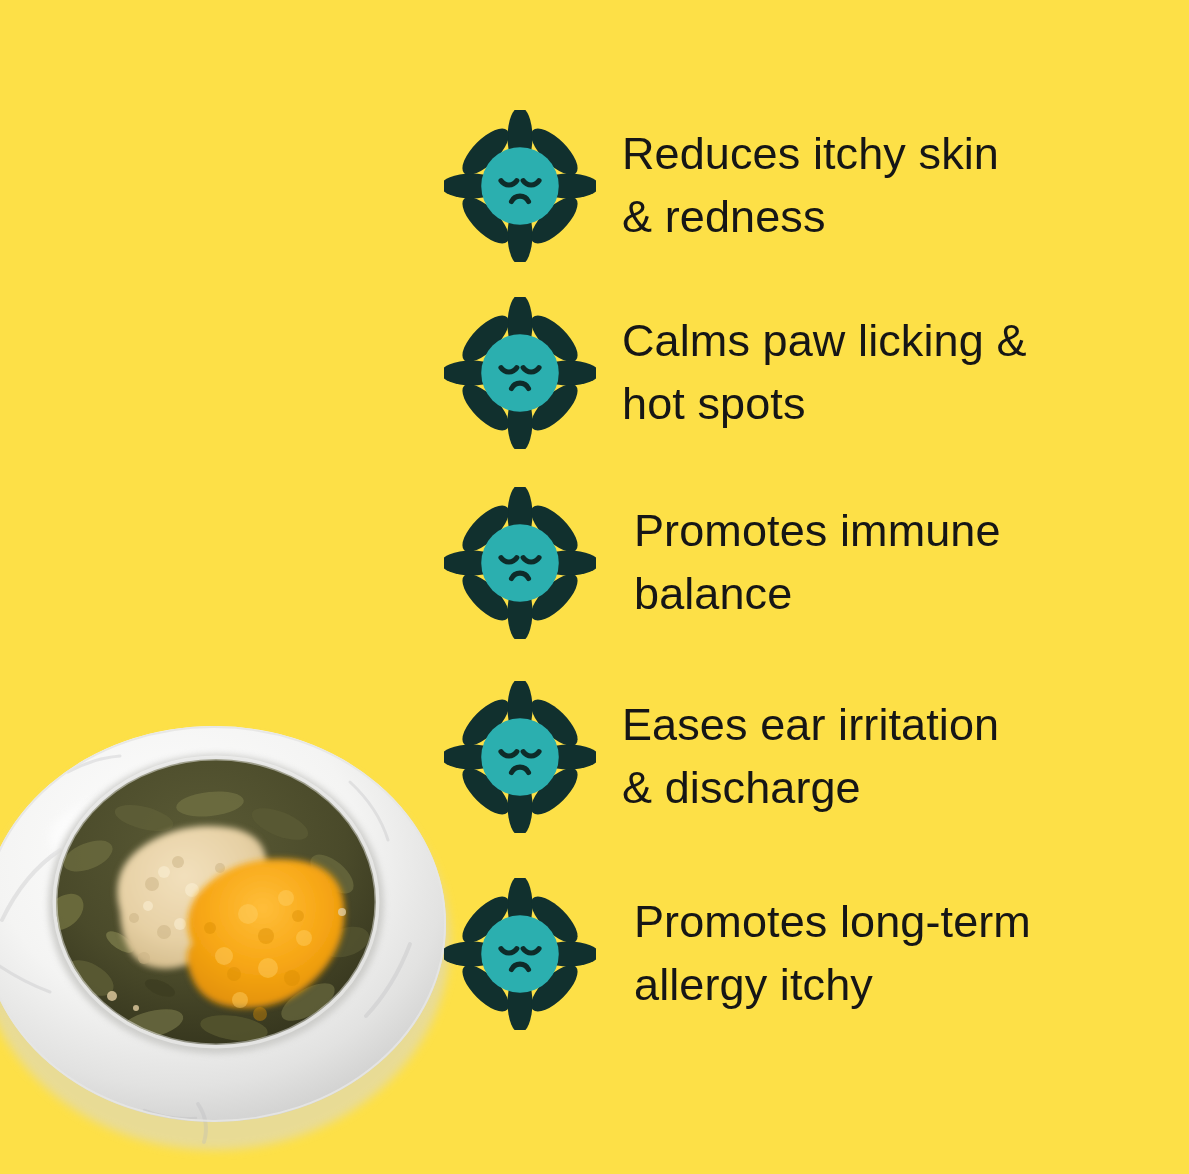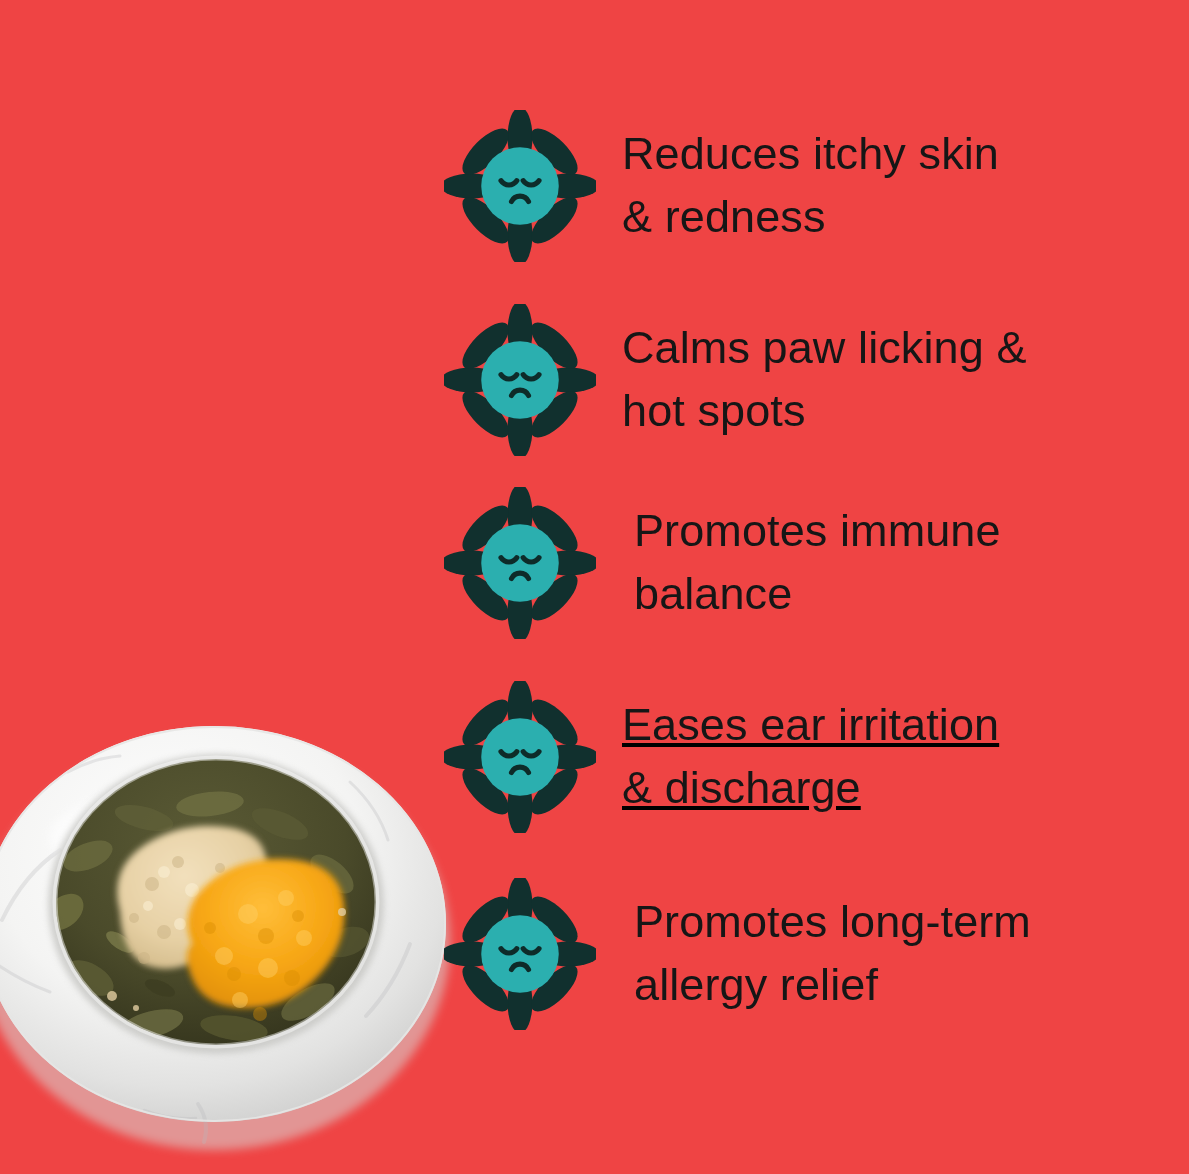--- a/index.html
+++ b/index.html
@@ -4,40 +4,40 @@
 <style>
   html,body{margin:0;padding:0;}
   body{
     width:1189px;height:1174px;
     background:#FAF7EB;
     font-family:"Liberation Sans", sans-serif;
     overflow:hidden;
     position:relative;
   }
 
-  #stage{position:absolute;inset:0;background:#ef4444;}
+  #stage{position:absolute;inset:0;background:#fde047;}
 
   
   .benefits{
     position:absolute;
     left:440px; top:96px;
     width:700px;
     z-index:5;
   }
   .benefit-row{
     display:flex;
     align-items:center;
     position:absolute;
     left:0;
     width:700px;
   }
   .benefit-row[data-row="0"]{top:0px;}
-  .benefit-row[data-row="1"]{top:194px;}
+  .benefit-row[data-row="1"]{top:187px;}
   .benefit-row[data-row="2"]{top:377px;}
-  .benefit-row[data-row="3"]{top:571px;text-decoration:underline;}
+  .benefit-row[data-row="3"]{top:571px;}
   .benefit-row[data-row="4"]{top:768px;}
 
   .flower-wrap{
     width:160px;height:180px;
     flex:0 0 160px;
     display:flex;align-items:center;justify-content:center;
   }
   .flower-wrap svg{display:block;}
 
   .benefit-text{
@@ -326,17 +326,17 @@
           </g>
           <circle cx="50" cy="50" r="25.5" fill="#2BAFAF"></circle>
           <g fill="none" stroke="#0E2B29" stroke-width="3.4" stroke-linecap="round">
             <path d="M37.5 46.5 a6.2 6.2 0 0 0 10.4 0"></path>
             <path d="M52.1 46.5 a6.2 6.2 0 0 0 10.4 0"></path>
             <path d="M44.4 60.2 a6.2 6.2 0 0 1 11.2 0"></path>
           </g>
         </svg>
       </div>
       <div class="benefit-text">Promotes long-term
-allergy relief</div>
+allergy itchy</div>
     </div>
 
   </div>
 </div>
 
 </body></html>

